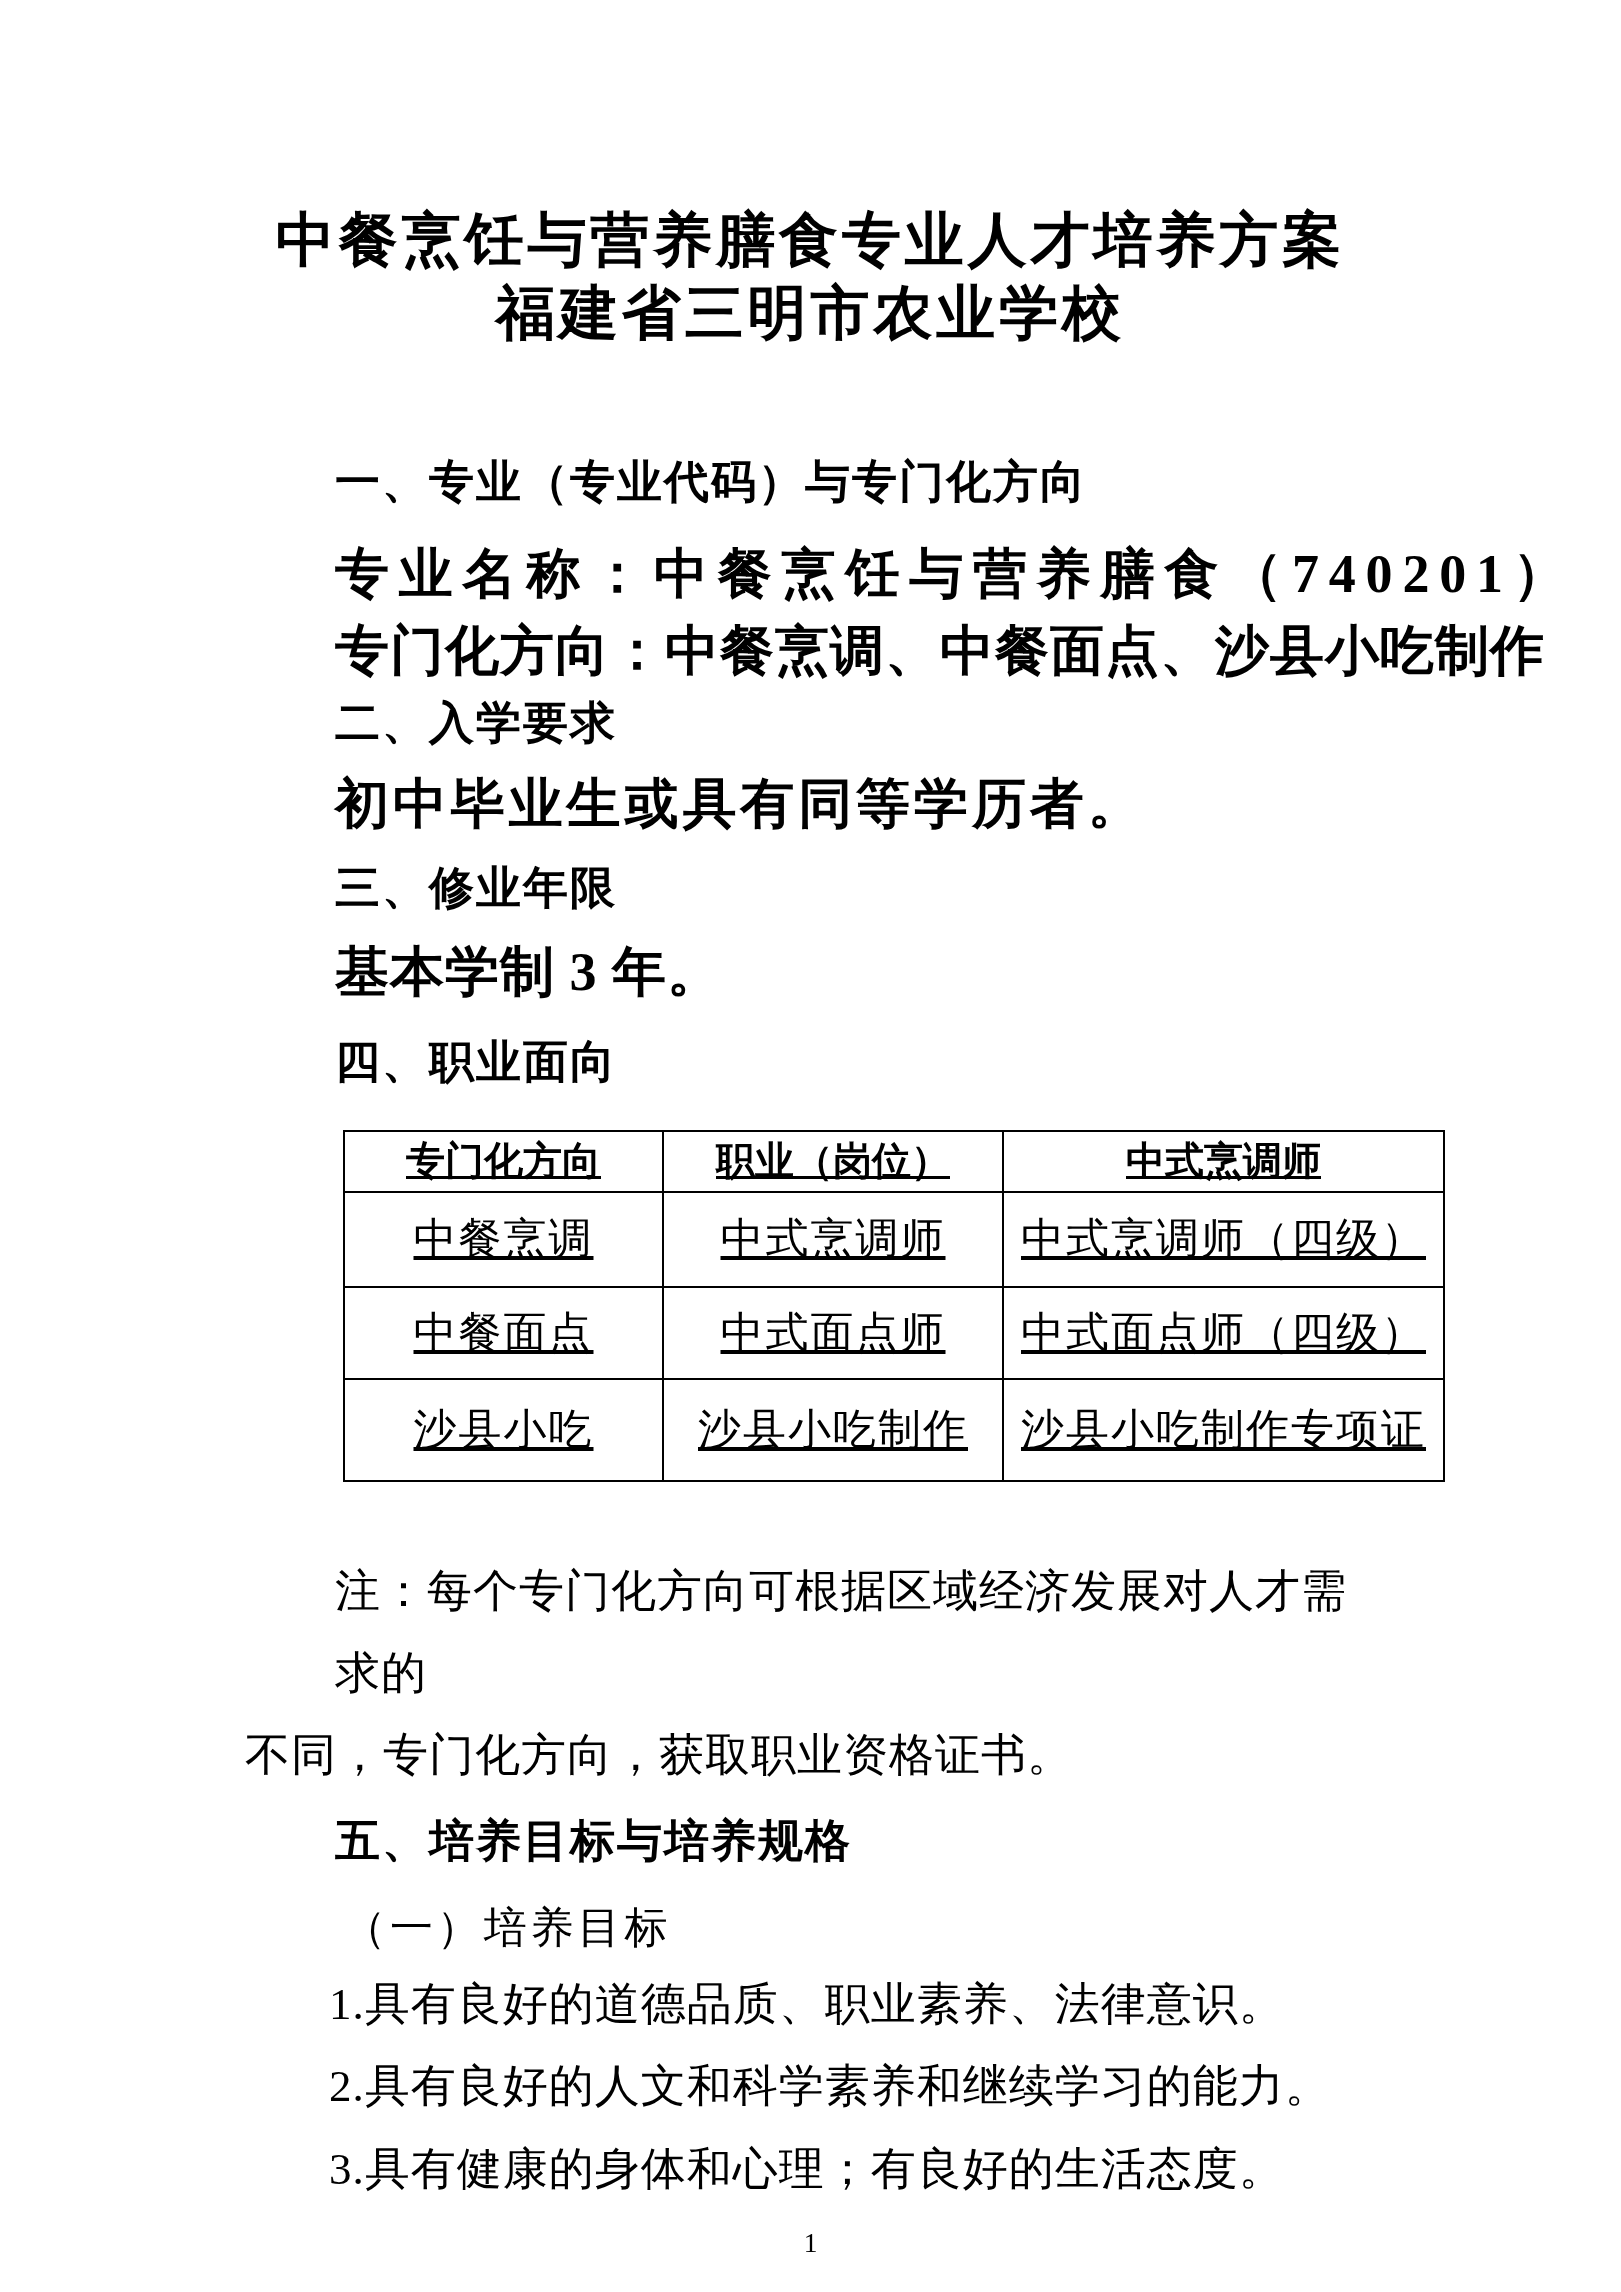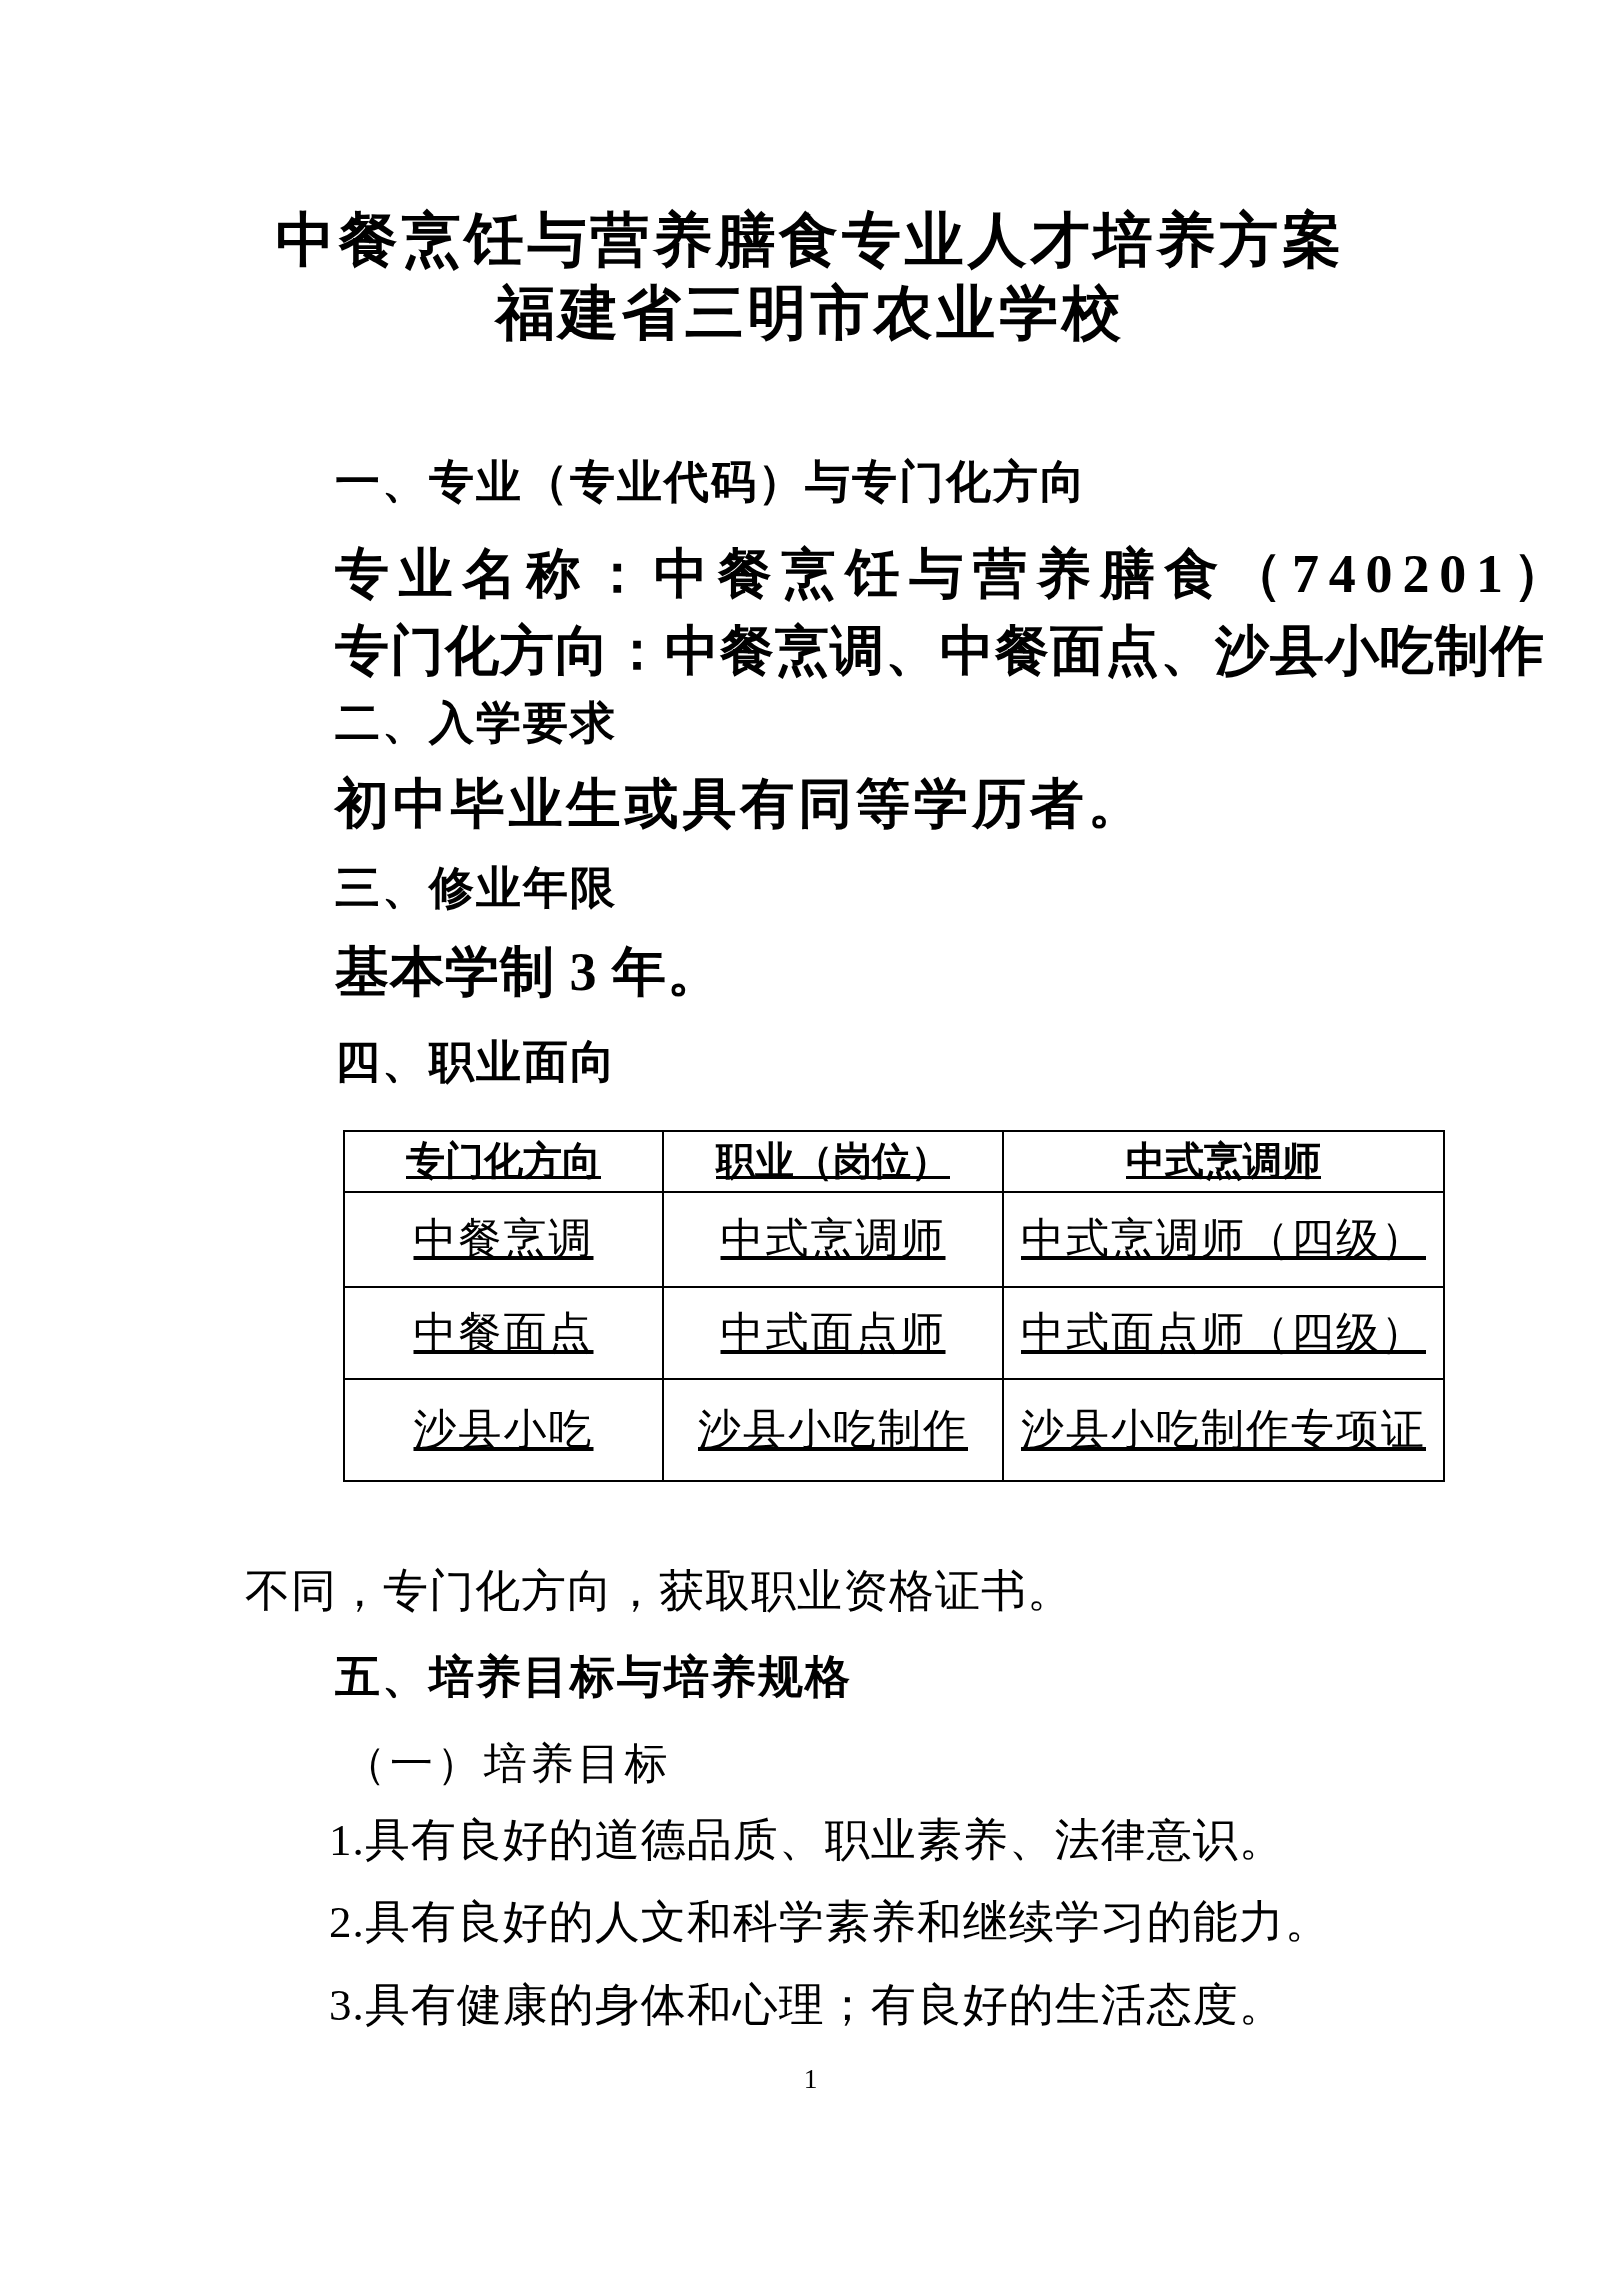--- a/index.html
+++ b/index.html
@@ -173,20 +173,21 @@
       </tr>
       <tr class="r3">
         <td>沙县小吃</td>
         <td>沙县小吃制作</td>
         <td>沙县小吃制作专项证</td>
       </tr>
     </tbody>
   </table>
 
   <div class="note">
+    <div class="note-line-1">注：每个专门化方向可根据区域经济发展对人才需求的</div>
     <div class="note-line-2">不同，专门化方向，获取职业资格证书。</div>
   </div>
 
   <div class="sec-h m-h5">五、培养目标与培养规格</div>
 
   <div class="sub-h m-sub">（一）培养目标</div>
 
   <div class="obj-item m-i1">1.具有良好的道德品质、职业素养、法律意识。</div>
   <div class="obj-item m-i2">2.具有良好的人文和科学素养和继续学习的能力。</div>
   <div class="obj-item m-i2">3.具有健康的身体和心理；有良好的生活态度。</div>

